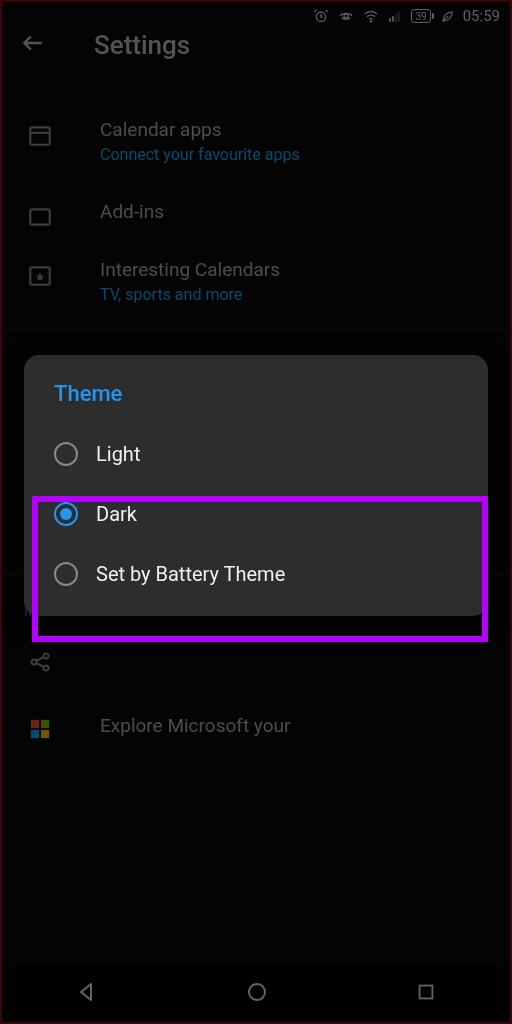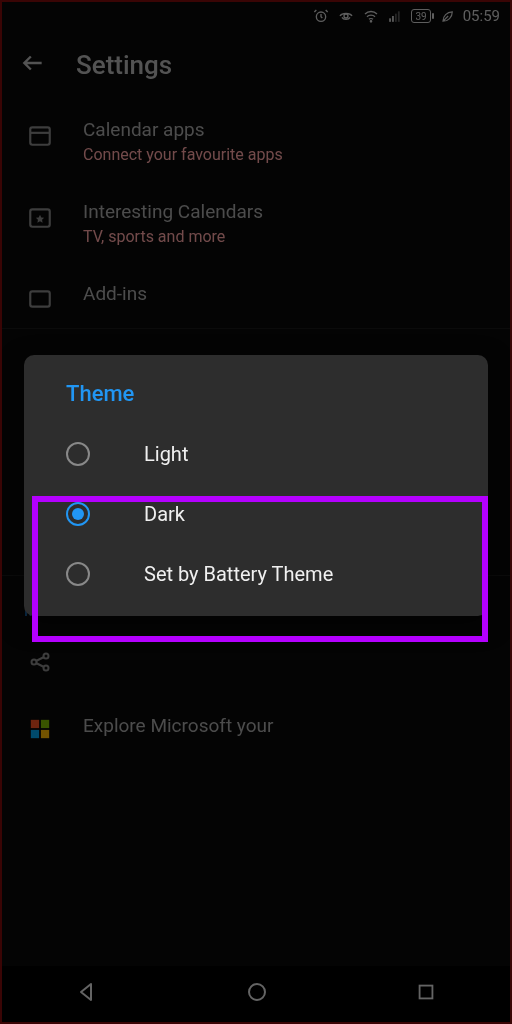--- a/index.html
+++ b/index.html
@@ -47,40 +47,40 @@
     position:absolute;
     right:-4px; top:3px;
     width:2px; height:6px;
     background:#d0d0d0;
     border-radius:1px;
   }
 
   
   .header {
     display: flex;
-    align-items: center;
+    align-items: flex-start;
     height: 70px;
     padding: 0 18px;
-    gap: 30px;
+    gap: 48px;
     color: #b8b8b8;
   }
   .header .title { font-size: 26px; font-weight: 500; color: #b8b8b8;}
 
   
   .list { flex: 1; padding: 0 0; }
   .row {
     display: flex;
     align-items: flex-start;
     padding: 18px 22px;
-    gap: 27px;
+    gap: 44px;
   }
   .row .icon-slot { width: 32px; display:flex; align-items:center; justify-content:center; padding-top:4px;}
   .row .texts { flex:1; }
   .row .title { font-size: 19px; color: #a8a8a8; margin-bottom: 4px;}
-  .row .sub   { font-size: 16px; color: #fca5a5; }
+  .row .sub   { font-size: 16px; color: #0ea5e9; }
   .section-label {
     padding: 16px 22px 8px;
     font-size: 15px;
     color: #1a6fb8;
     font-weight: 500;
   }
 
   
   .scrim {
     position: absolute;
@@ -88,35 +88,34 @@
     background: rgba(0,0,0,0.55);
   }
 
   
   .dialog {
     position: absolute;
     left: 22px;
     right: 22px;
     top: 353px;
     background: #2d2d2d;
-    border-radius: 10px;
+    border-radius: 15px;
     box-shadow: 0 8px 24px rgba(0,0,0,0.5);
     padding-bottom: 12px;
-    padding-left: 12px;
   }
   .dialog-title {
     color: #2196f3;
     font-size: 22px;
     font-weight: 500;
     padding: 26px 30px 18px;
   }
   .dialog-option {
     display: flex;
     align-items: center;
-    gap: 54px;
+    gap: 18px;
     padding: 18px 30px;
     font-size: 20px;
     color: #f0f0f0;
   }
   .radio {
     width: 24px; height: 24px;
     border: 2.5px solid #888;
     border-radius: 50%;
     display:flex; align-items:center; justify-content:center;
     flex-shrink: 0;
@@ -213,45 +212,45 @@
               <path d="M3 10h18"></path>
             </svg>
       </span>
         </div>
       <div class="texts">
         <div class="title">Calendar apps</div>
         <div class="sub">Connect your favourite apps</div>
       </div>
     </div>
 
+    <div class="row" style="padding-bottom:6px;">
+      <div class="icon-slot">
+          <span>
+        <svg width="26" height="26" viewBox="0 0 24 24" fill="none" stroke="#888" stroke-width="2">
+              <rect x="3" y="5" width="18" height="14" rx="2"></rect>
+            </svg>
+      </span>
+        </div>
+      <div class="texts">
+        <div class="title">Add-ins</div>
+      </div>
+    </div>
+
     <div class="row">
       <div class="icon-slot">
           <span>
         <svg width="26" height="26" viewBox="0 0 24 24" fill="none" stroke="#888" stroke-width="2">
               <rect x="3" y="5" width="18" height="16" rx="2"></rect>
               <path d="M12 10l1.2 2.4 2.6.4-1.9 1.8.5 2.6L12 16l-2.4 1.2.5-2.6-1.9-1.8 2.6-.4z" fill="#888" stroke="none"></path>
             </svg>
       </span>
         </div>
       <div class="texts">
         <div class="title">Interesting Calendars</div>
         <div class="sub">TV, sports and more</div>
-      </div>
-    </div>
-
-    <div class="row" style="padding-bottom:6px;">
-      <div class="icon-slot">
-          <span>
-        <svg width="26" height="26" viewBox="0 0 24 24" fill="none" stroke="#888" stroke-width="2">
-              <rect x="3" y="5" width="18" height="14" rx="2"></rect>
-            </svg>
-      </span>
-        </div>
-      <div class="texts">
-        <div class="title">Add-ins</div>
       </div>
     </div>
 
     <div style="height:1px;background:#1a1a1a;margin:6px 0;"></div>
 
     <div class="section-label" style="padding-top:36px;">Preferences</div>
 
     <div style="height:110px;"></div>
 
     <div class="row" style="padding-top:6px;">

